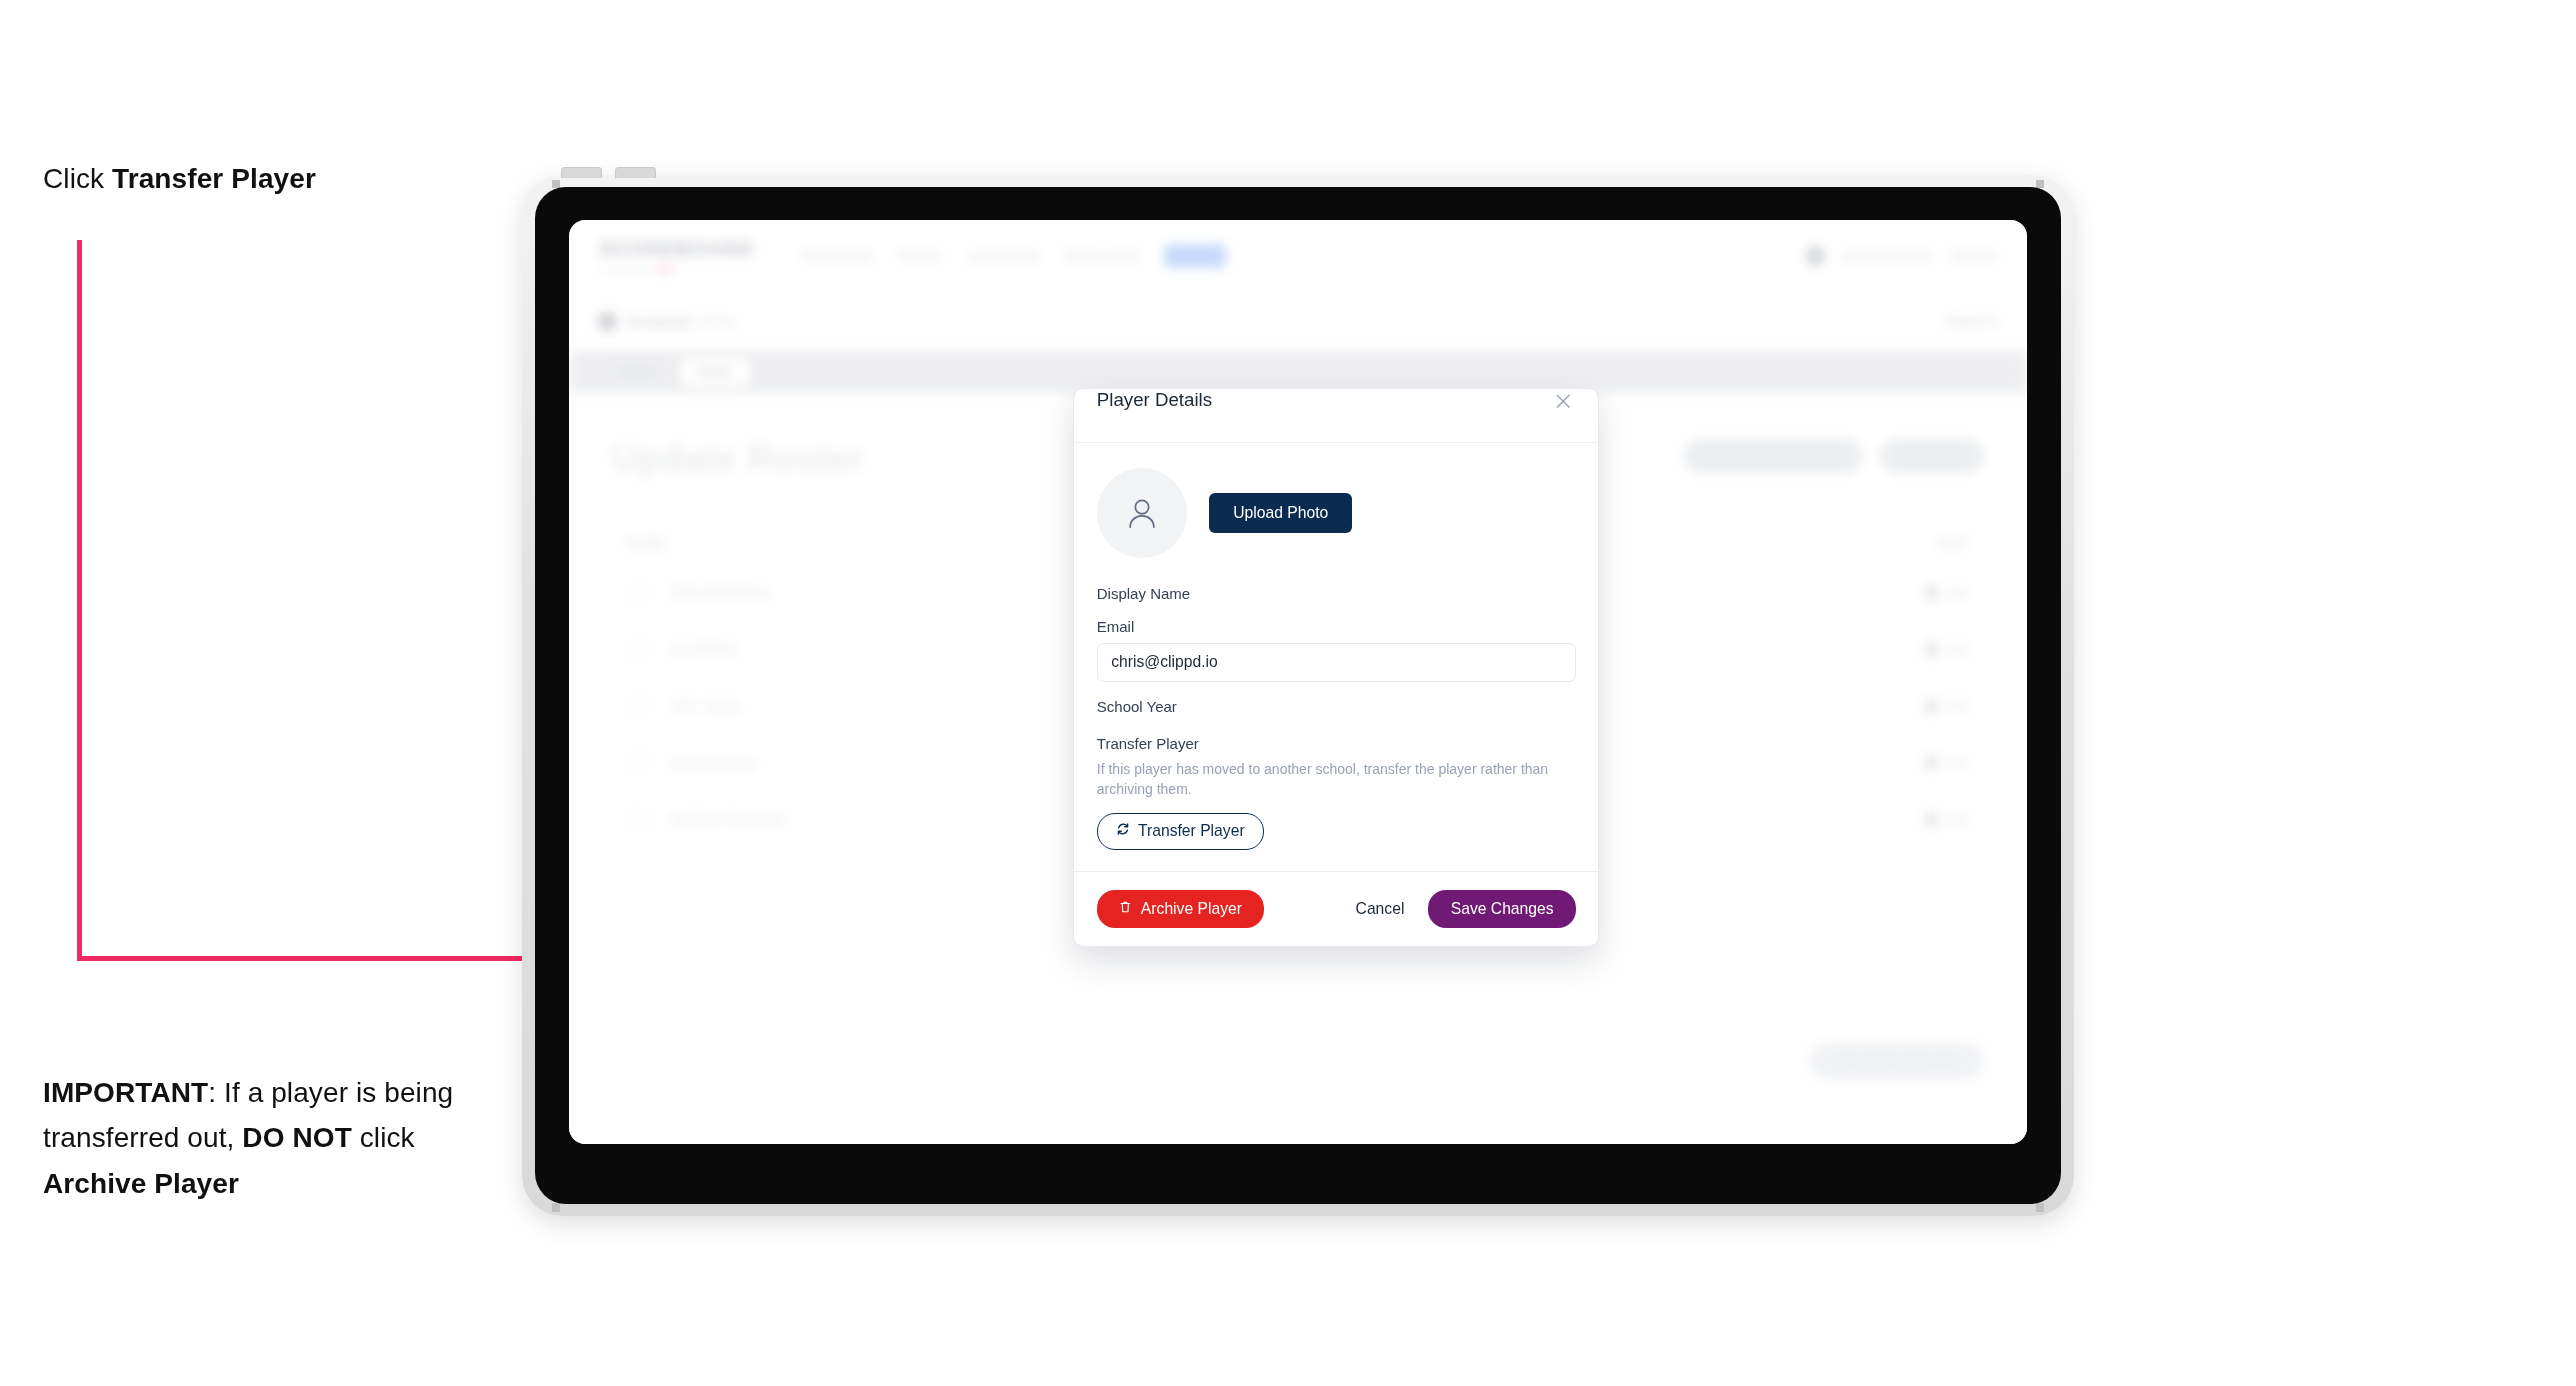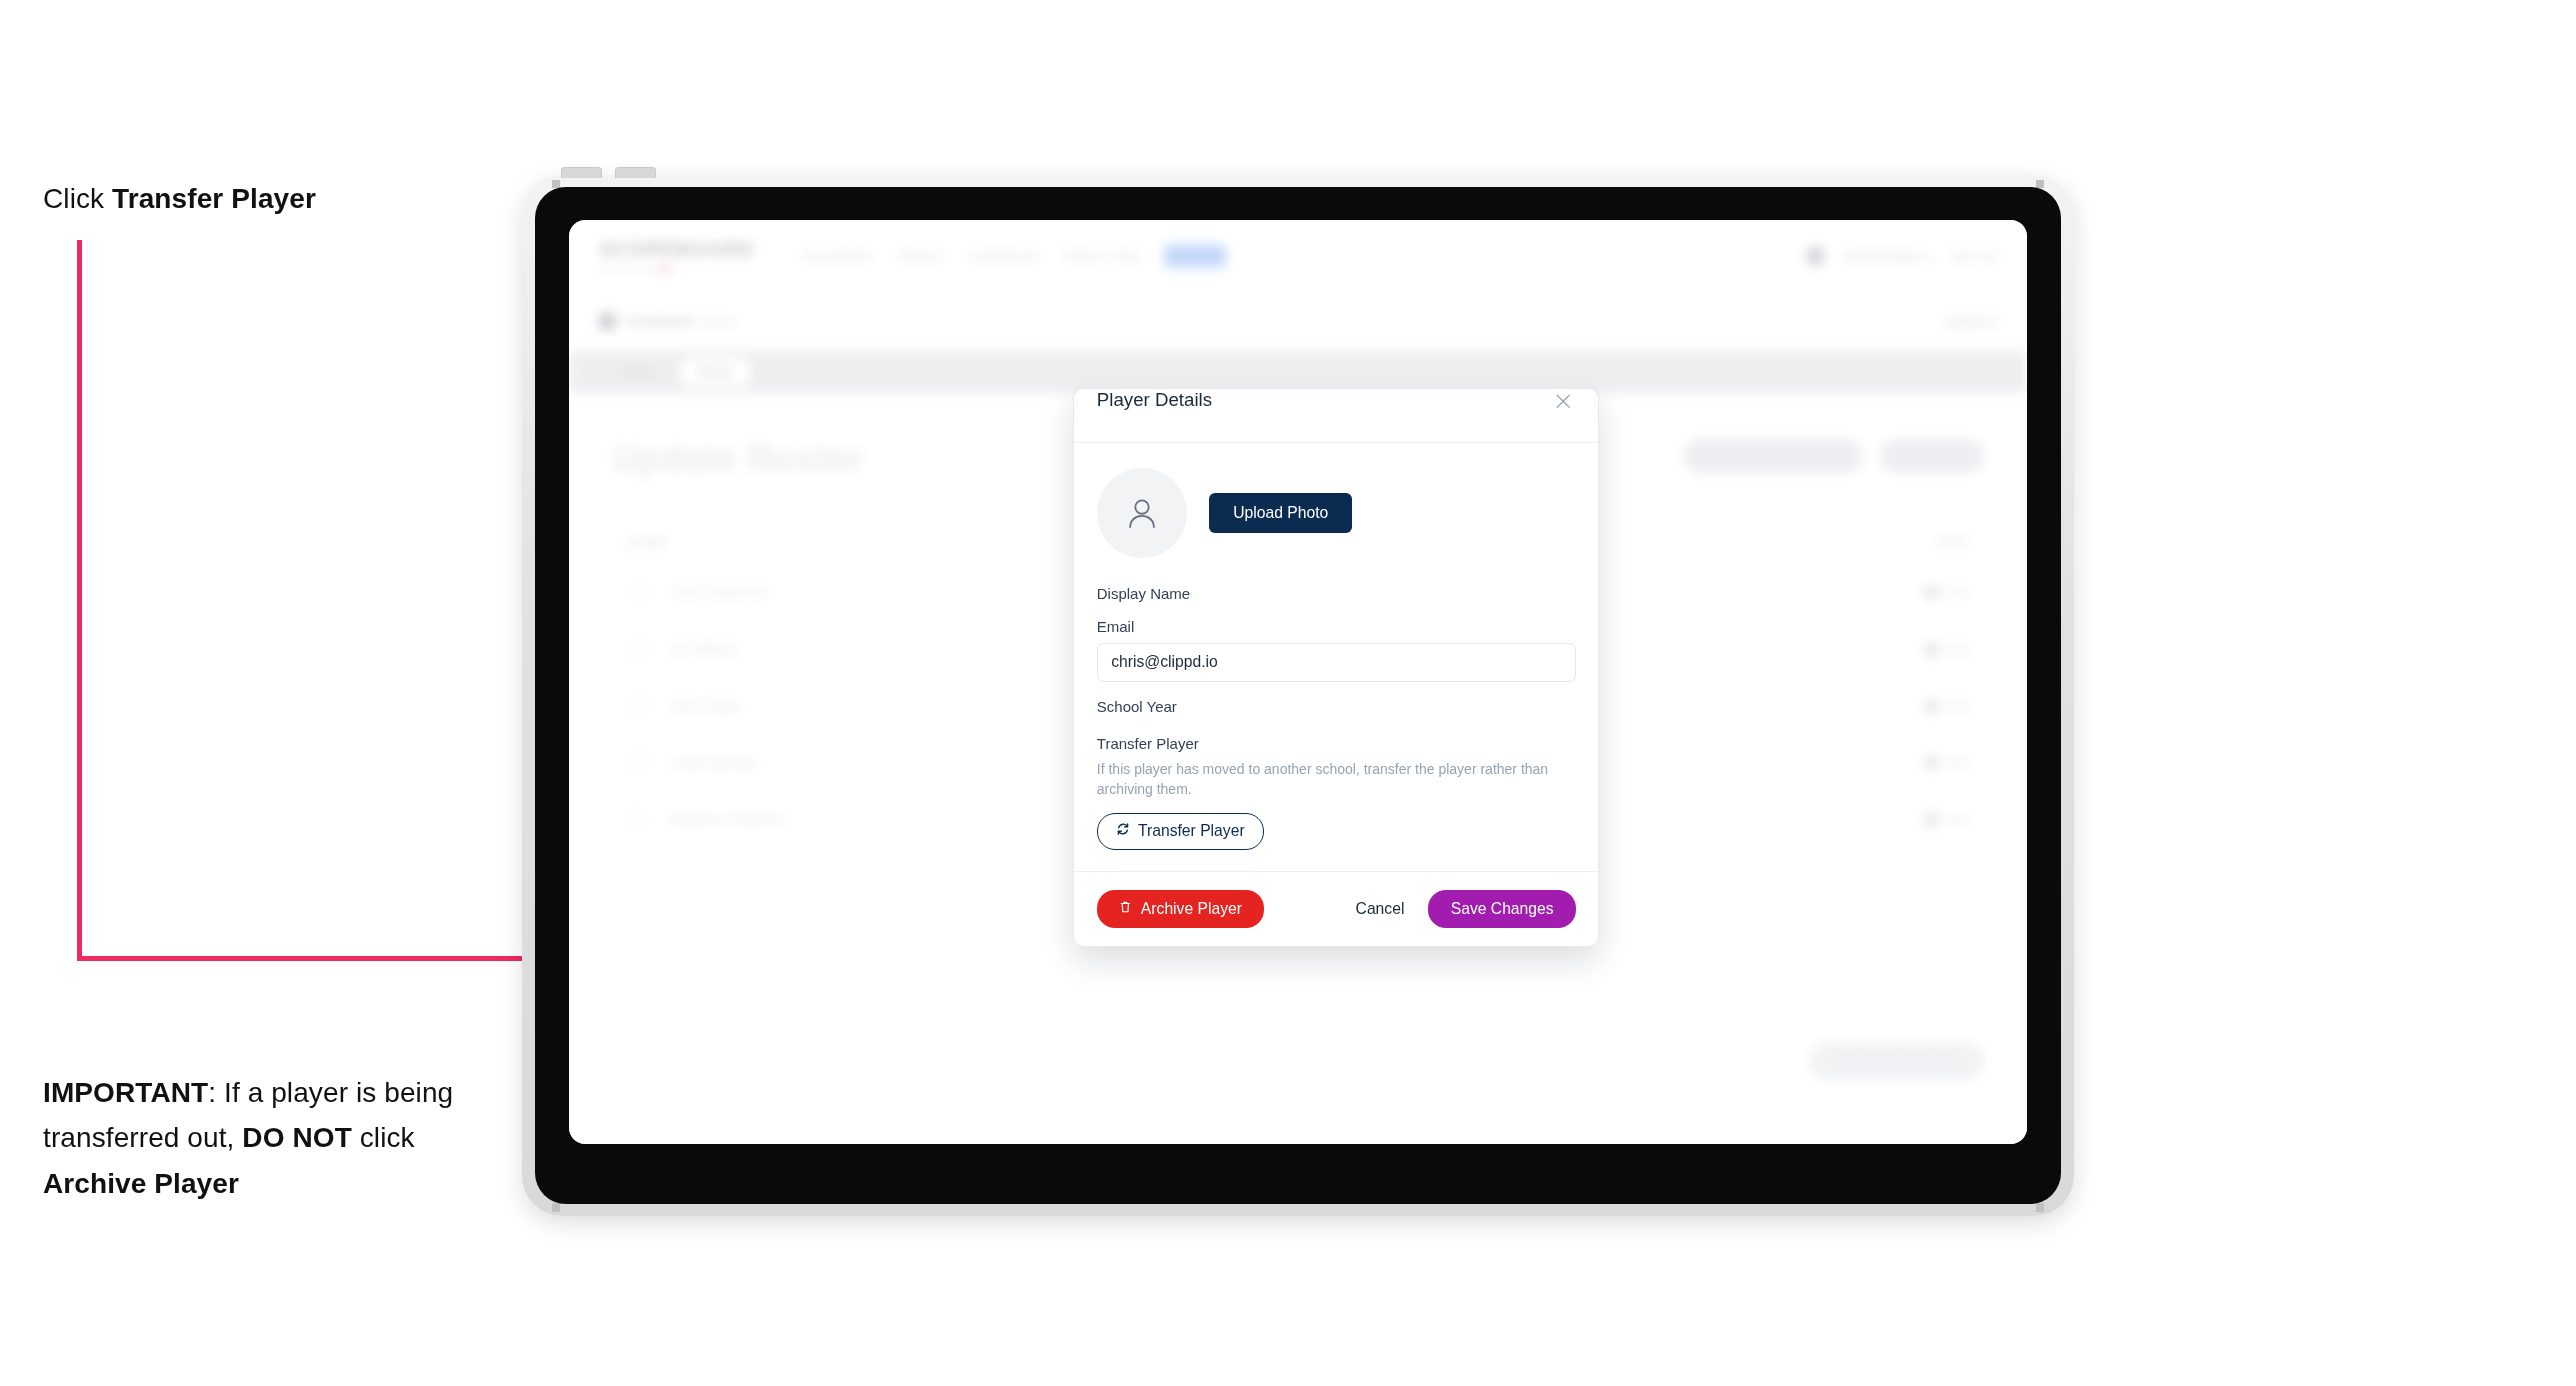--- a/index.html
+++ b/index.html
@@ -13,21 +13,21 @@
     position: relative;
     overflow: hidden;
     font-family: "Liberation Sans", sans-serif;
     -webkit-font-smoothing: antialiased;
   }
 
   
   .annot-top {
     position: absolute;
     left: 43px;
-    top: 180px;
+    top: 160px;
     font-size: 28px;
     line-height: 1.35;
     color: #111111;
     letter-spacing: 0.1px;
     white-space: nowrap;
   }
   .annot-bottom {
     position: absolute;
     left: 43px;
     top: 1070px;
@@ -452,21 +452,21 @@
   .cancel-btn {
     background: transparent;
     border: none;
     color: #1d2939;
     font-size: 15.7px;
     font-family: inherit;
     cursor: pointer;
     padding: 7.5px 4.5px;
   }
   .save-btn {
-    background: #a21caf;
+    background: #701a75;
     color: #ffffff;
     border: none;
     border-radius: 18px;
     padding: 10.4px 22.4px;
     font-size: 15.7px;
     font-family: inherit;
     cursor: pointer;
     text-align: right;
   }
 </style>

